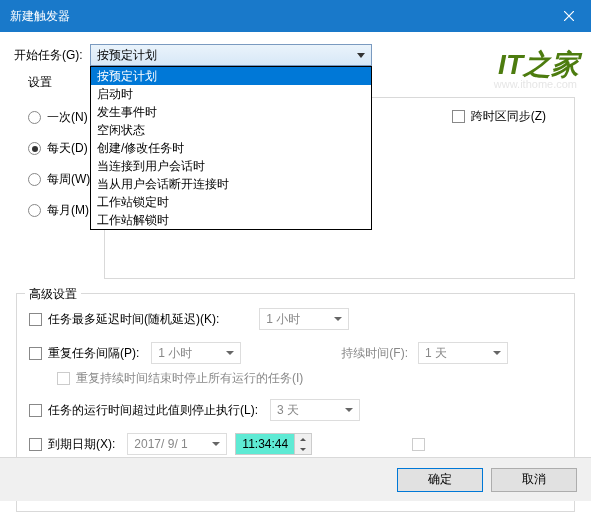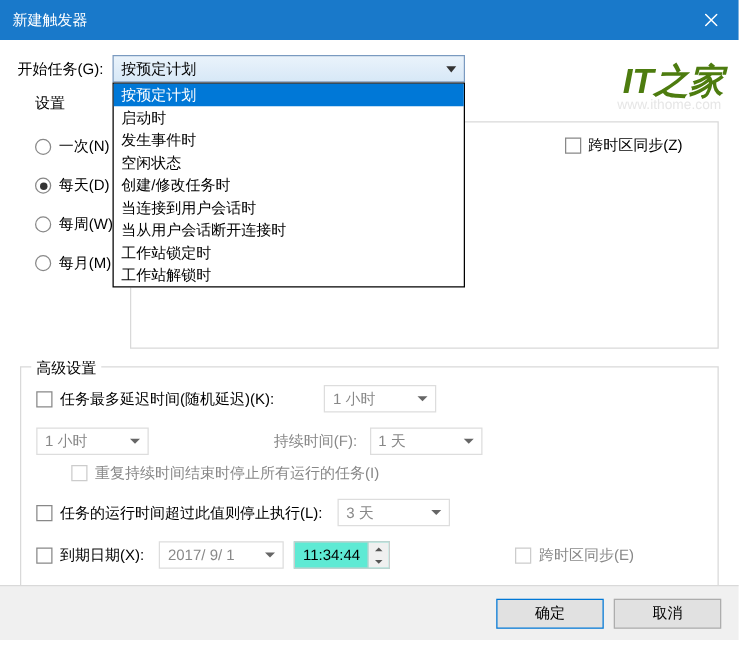--- a/index.html
+++ b/index.html
@@ -37,21 +37,21 @@
 .combo .chev { width: 0; height: 0; border-left: 4px solid transparent; border-right: 4px solid transparent; border-top: 4px solid #666; margin-left: 8px; }
 .sub-row { margin-left: 28px; display: flex; align-items: center; color: #888; margin-top: -6px; margin-bottom: 12px; }
 .sub-row .chk { border-color: #ccc; }
 .spinner { border: 1px solid #ccc; height: 22px; display: inline-flex; align-items: center; background: #5eead4; }
 .spinner .val { padding: 0 6px; }
 .spinner .arrows { display: flex; flex-direction: column; border-left: 1px solid #ccc; }
 .spinner .arr { width: 16px; height: 10px; display: flex; align-items: center; justify-content: center; background: #f0f0f0; }
 .spinner .arr::after { content: ''; width: 0; height: 0; border-left: 3px solid transparent; border-right: 3px solid transparent; }
 .spinner .arr.up::after { border-bottom: 3px solid #555; }
 .spinner .arr.dn::after { border-top: 3px solid #555; }
-.footer { position: absolute; bottom: 4px; left: 0; right: 0; background: #f0f0f0; border-top: 1px solid #d9d9d9; height: 44px; display: flex; align-items: center; justify-content: flex-end; padding: 0 14px; gap: 8px; }
+.footer { position: absolute; bottom: 15px; left: 0; right: 0; background: #f0f0f0; border-top: 1px solid #d9d9d9; height: 44px; display: flex; align-items: center; justify-content: flex-end; padding: 0 14px; gap: 8px; }
 .btn { border: 1px solid #adadad; background: #e1e1e1; width: 86px; height: 24px; display: flex; align-items: center; justify-content: center; cursor: pointer; }
 .btn.primary { border-color: #0078d7; }
 .watermark { position: absolute; top: 46px; right: 12px; color: #4d7c0f; font-size: 28px; font-weight: bold; font-style: italic; font-family: Arial; pointer-events: none; z-index: 1; }
 .watermark-sub { position: absolute; top: 78px; right: 14px; color: #e6e6e6; font-size: 11px; pointer-events: none; z-index: 1; }
 .duration-lbl { color: #888; margin-left: 100px; margin-right: 10px; }
 </style>
 </head>
 <body>
 
 <div class="titlebar">
@@ -124,20 +124,24 @@
           <span class="chk"></span>
           <span class="lbl-txt">任务最多延迟时间(随机延迟)(K):</span>
         </div>
       <div class="combo disabled" style="margin-left:28px">
           <span>1 小时</span>
           <span class="chev"></span>
         </div>
     </div>
 
     <div class="adv-row">
+      <div class="chk-label">
+          <span class="chk"></span>
+          <span class="lbl-txt">重复任务间隔(P):</span>
+        </div>
       <div class="combo disabled">
           <span>1 小时</span>
           <span class="chev"></span>
         </div>
       <span class="duration-lbl">持续时间(F):</span>
       <div class="combo disabled">
           <span>1 天</span>
           <span class="chev"></span>
         </div>
     </div>
@@ -169,21 +173,20 @@
         </div>
       <div class="spinner" style="margin-left:8px">
         <span class="val">11:34:44</span>
         <div class="arrows">
             <div class="arr up"></div>
             <div class="arr dn"></div>
           </div>
       </div>
       <div class="chk-label" style="margin-left:100px;color:#888">
           <span class="chk" style="border-color:#ccc"></span>
-          <span>跨时区同步(E)</span>
         </div>
     </div>
 
     <div class="adv-row">
       <div class="chk-label">
           <span class="chk checked"></span>
           <span>已启用(B)</span>
         </div>
     </div>
   </div>

